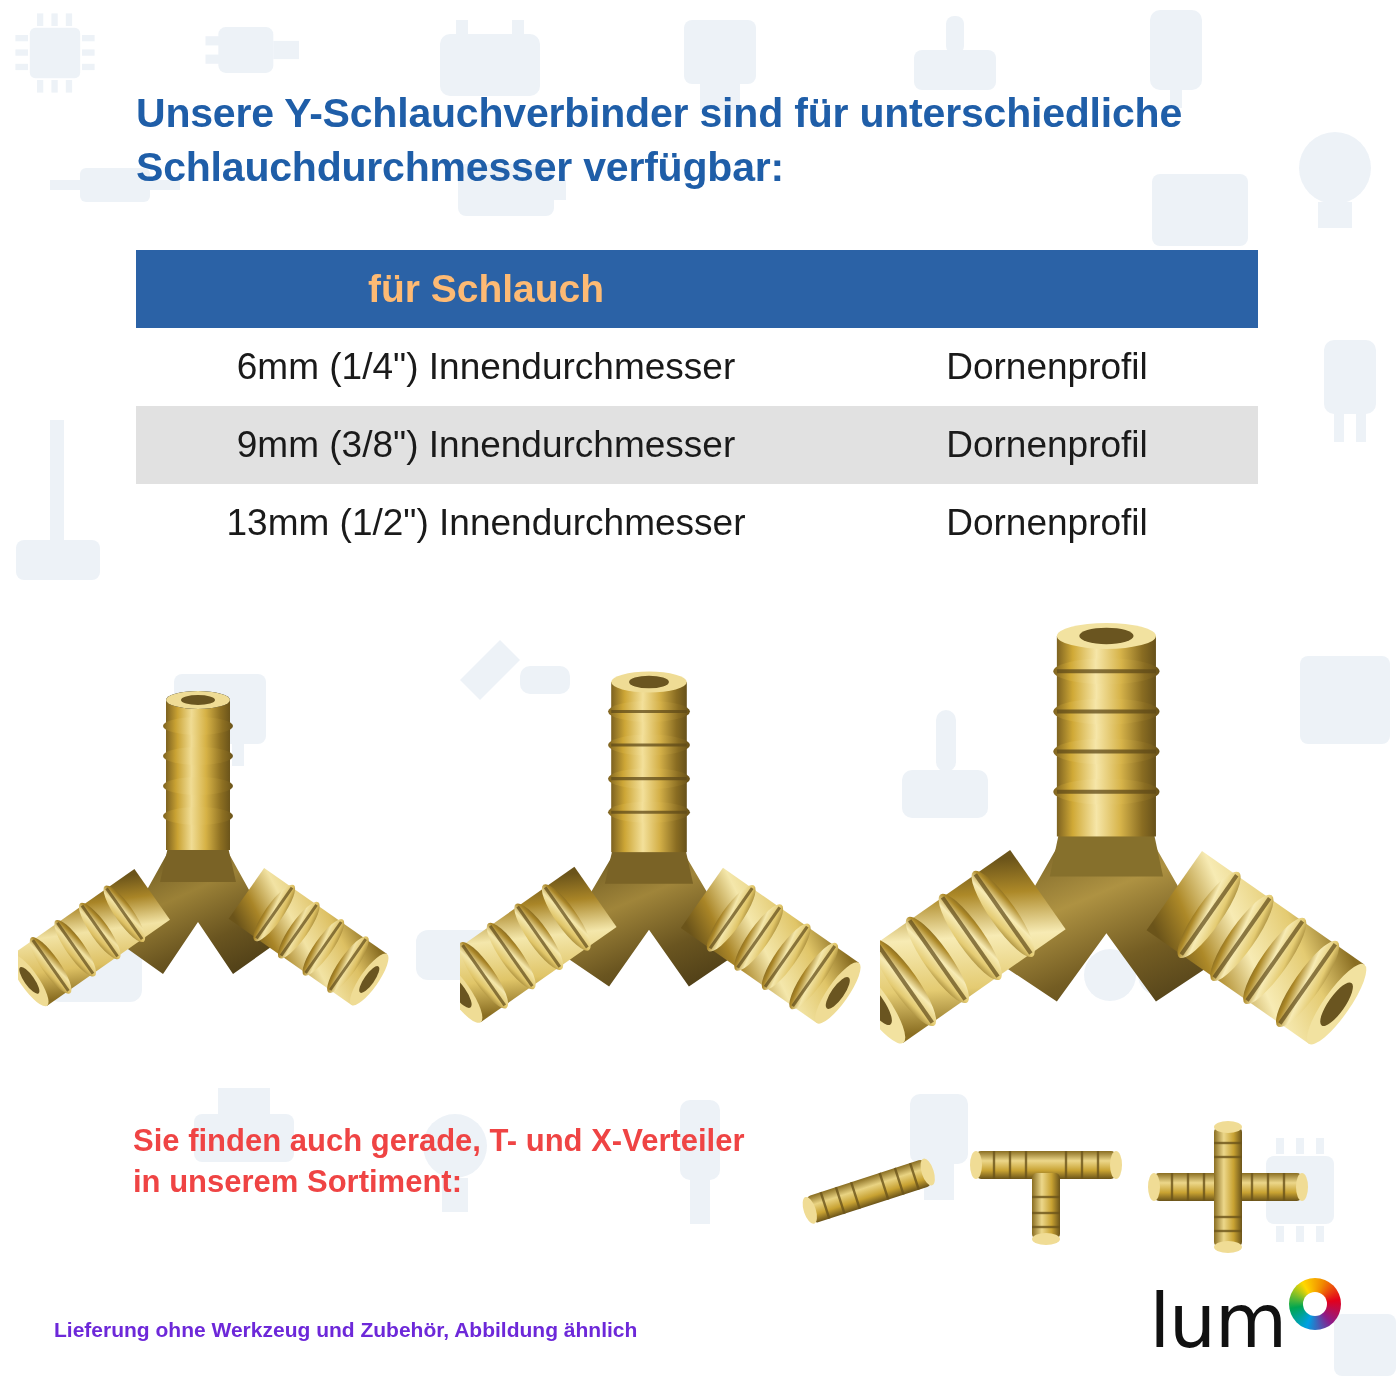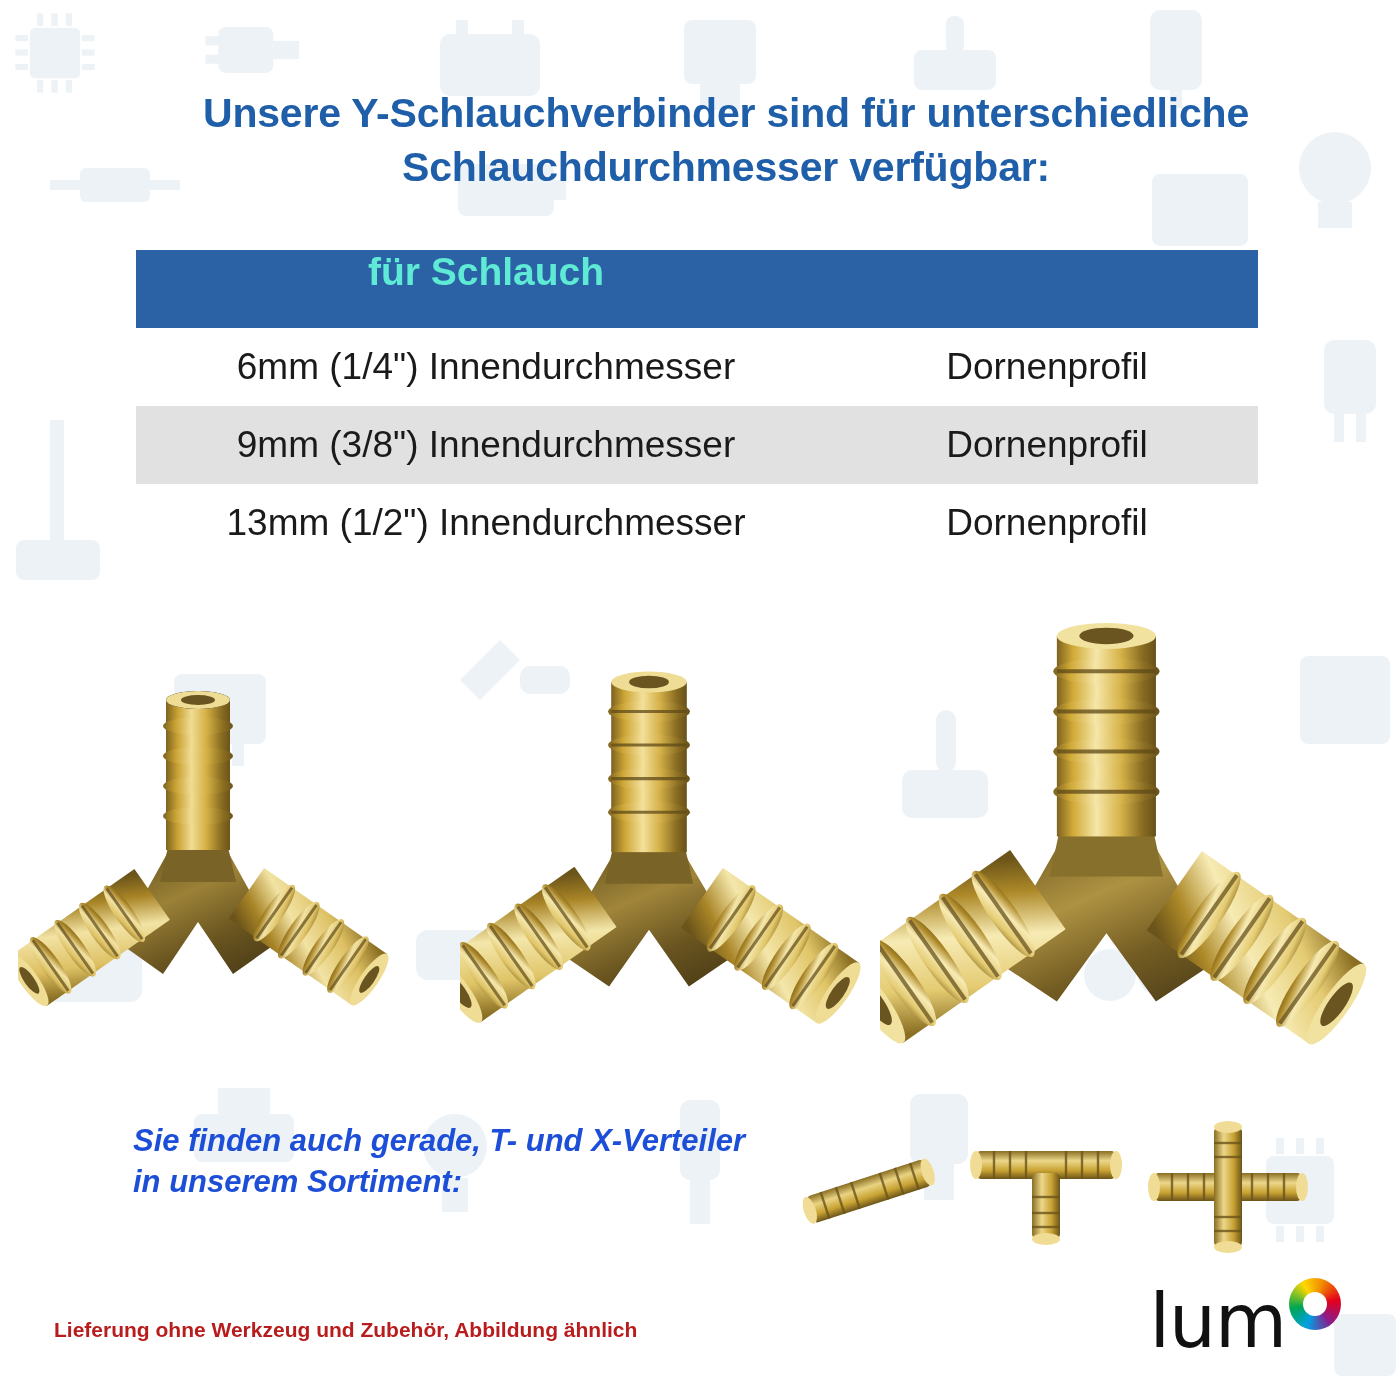--- a/index.html
+++ b/index.html
@@ -35,35 +35,35 @@
   .headline {
     position: absolute;
     left: 136px;
     top: 86px;
     width: 1180px;
     color: #1f5ea8;
     font-size: 41px;
     line-height: 1.32;
     font-weight: bold;
     letter-spacing: -0.2px;
-    text-align: center;
   }
 
   
   .table {
     position: absolute;
     left: 136px;
     top: 250px;
     width: 1122px;
   }
   .t-head {
     display: flex;
     background: #2b62a6;
-    color: #5eead4;
+    color: #fdba74;
     height: 78px;
+    align-items: center;
     font-size: 39px;
     font-weight: bold;
   }
   .t-head .c1 {
     width: 700px;
     text-align: center;
   }
   .t-head .c2 {
     flex: 1;
     text-align: center;
@@ -102,42 +102,41 @@
     bottom: 0;
   }
   .prod svg { display: block; }
 
   
   .note {
     position: absolute;
     left: 133px;
     top: 1120px;
     width: 640px;
-    color: #1d4ed8;
+    color: #ef4444;
     font-size: 31px;
     line-height: 1.33;
     font-weight: bold;
-    font-style: italic;
   }
 
   .small-shapes {
     position: absolute;
     left: 780px;
     top: 1115px;
     width: 540px;
     height: 160px;
   }
   .small-shapes svg { display: block; position: absolute; }
 
   .disclaimer {
     position: absolute;
     left: 54px;
     top: 1316px;
     width: 620px;
-    color: #b91c1c;
+    color: #6d28d9;
     font-size: 21px;
     line-height: 1.35;
     font-weight: bold;
   }
 
   
   .logo {
     position: absolute;
     right: 56px;
     bottom: 36px;

